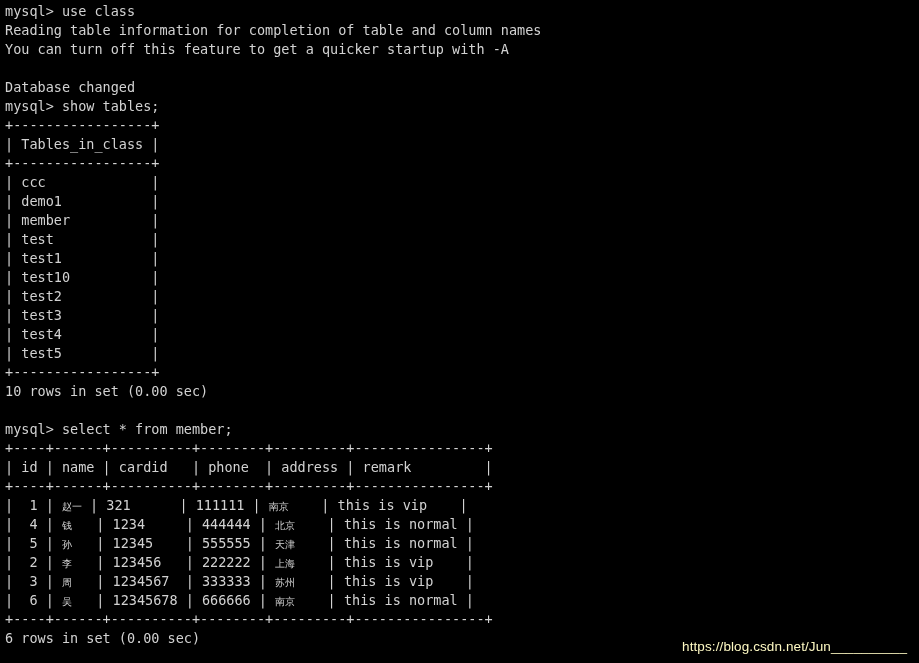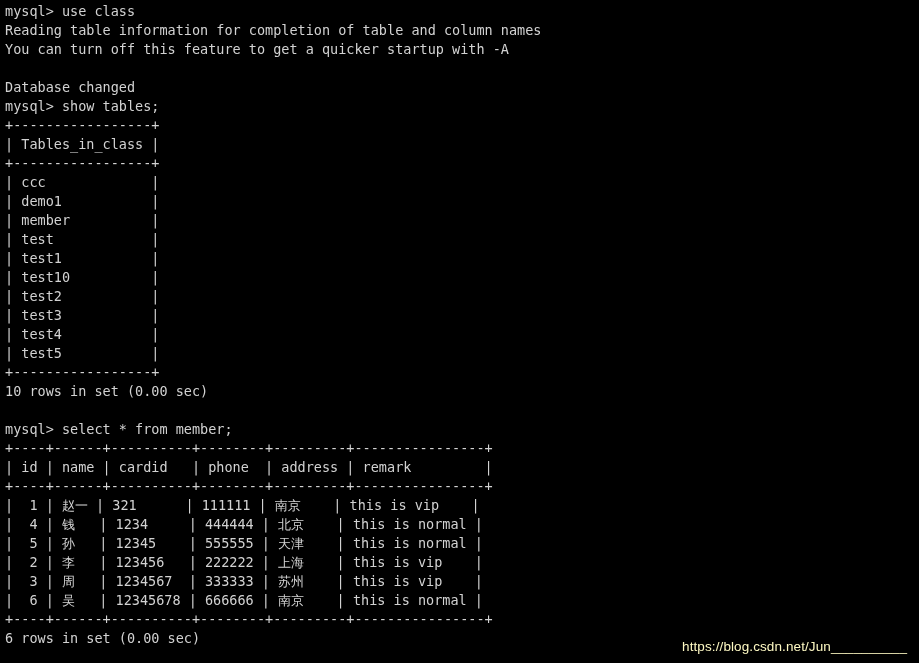--- a/index.html
+++ b/index.html
@@ -26,21 +26,21 @@
     white-space: pre;
     letter-spacing: 0px;
     color: #d2d2d2;
   }
   #screen .line {
     height: 19px;
     white-space: pre;
   }
   .cjk {
     font-family: "DejaVu Sans", "Liberation Sans", sans-serif;
-    font-size: 13px;
+    font-size: 10px;
   }
   #watermark {
     position: absolute;
     right: 12px;
     bottom: 7px;
     font-family: "Liberation Sans", "DejaVu Sans", sans-serif;
     font-size: 13.5px;
     color: #fef9c3;
     white-space: pre;
     letter-spacing: 0.1px;

